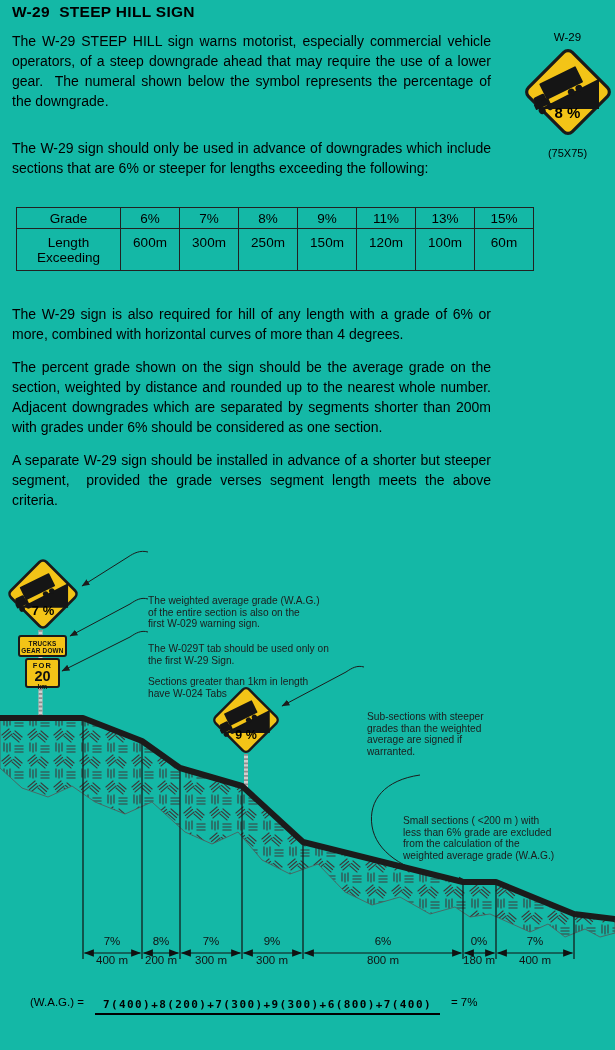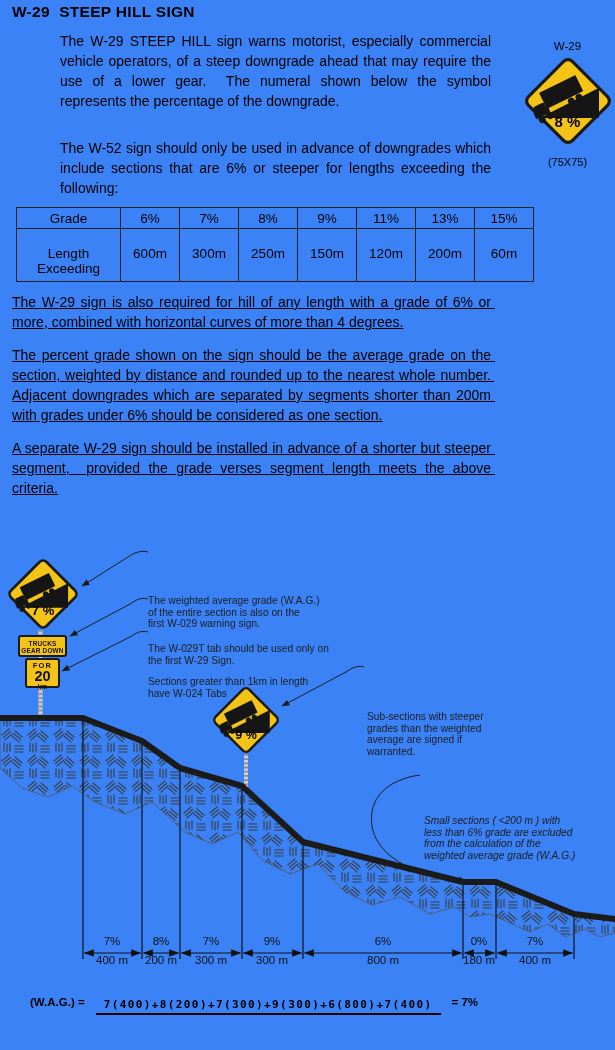--- a/index.html
+++ b/index.html
@@ -1,34 +1,34 @@
 <!DOCTYPE html>
 <html><head>
 <meta charset="utf-8">
 <style>
   html,body{margin:0;padding:0;background:#fff;}
-  .page{position:relative;width:615px;height:1050px;background:#3b82f6;overflow:hidden;
+  .page{position:relative;width:615px;height:1050px;background:#14b8a6;overflow:hidden;
         font-family:"Liberation Sans",sans-serif;color:#000;}
 
   .title{position:absolute;left:12px;top:3px;margin:0;font-size:15.5px;font-weight:bold;
          letter-spacing:.3px;white-space:pre-wrap;}
 
   .textcol{position:absolute;width:479px;}
   .textcol p{margin:0;font-size:14px;line-height:20px;text-align:justify;white-space:pre-wrap;}
   #textcol1{left:12px;top:31px;}
-  #textcol1 p{margin-bottom:27px;margin-left:48px;}
-  #textcol2{left:12px;top:292px;text-decoration:underline;}
+  #textcol1 p{margin-bottom:27px;}
+  #textcol2{left:12px;top:304px;}
   #textcol2 p{margin-bottom:13px;}
 
   .grade-table{position:absolute;left:16px;top:207px;border-collapse:collapse;font-size:13.5px;}
   .grade-table td{border:1.6px solid #222;text-align:center;padding:0 2px;margin-left:27px;}
   .grade-table tr.r1 td{height:20px;}
-  .grade-table tr.r2 td{height:35px;vertical-align:top;padding-top:17px;}
-
-  .sign-figure{position:absolute;left:520px;top:31px;width:95px;text-align:center;margin-top:9px;}
+  .grade-table tr.r2 td{height:35px;vertical-align:top;padding-top:6px;}
+
+  .sign-figure{position:absolute;left:520px;top:31px;width:95px;text-align:center;}
   .fig-label{font-size:11.5px;margin-bottom:2px;}
   .fig-note{font-size:11px;margin-top:4px;}
 
   .sign-diamond{position:relative;display:inline-block;}
   .sign-diamond svg{display:block;width:100%;height:100%;}
   .sign-diamond .pct{position:absolute;left:50%;top:71%;transform:translate(-50%,-50%);
                      font-weight:bold;white-space:nowrap;}
   .big-sign{width:94px;height:94px;}
   .big-sign .pct{font-size:15px;}
 
@@ -47,28 +47,28 @@
   .tab-for{left:25px;top:118px;width:35px;height:30px;}
   .tab-for .l1{font-size:7.5px;line-height:8.5px;letter-spacing:1.2px;margin-top:1.5px;}
   .tab-for .l2{font-size:14.5px;line-height:12.5px;}
   .tab-for .l3{font-size:6.8px;line-height:7px;}
 
   .annotation{position:absolute;font-size:10.2px;line-height:11.6px;color:#1c1c1c;margin-top:47px;}
   .a1{left:148px;top:8px;}
   .a2{left:148px;top:56px;}
   .a3{left:148px;top:89px;}
   .a4{left:367px;top:124px;}
-  .a5{left:424px;top:228px;font-style:italic;}
+  .a5{left:403px;top:228px;}
 
   .dim-label{position:absolute;transform:translateX(-50%);font-size:11.5px;color:#111;white-space:nowrap;}
   .dim-grade{top:395px;}
   .dim-dist{top:414px;}
 
   .formula{position:absolute;left:30px;top:446px;display:flex;align-items:center;gap:11px;}
-  .f-side{font-size:11.5px;font-weight:bold;white-space:nowrap;}
+  .f-side{font-size:11.5px;font-weight:normal;white-space:nowrap;}
   .f-frac{text-align:center;}
   .f-num,.f-den{font-family:"DejaVu Sans Mono",monospace;font-weight:bold;font-size:11px;
                 letter-spacing:1.4px;white-space:nowrap;margin-top:12px;}
   .f-num{padding:0 8px;}
   .f-bar{border-top:2px solid #000;margin:2px 0 3px;}
 </style>
 </head>
 <body>
 
 <svg width="0" height="0" style="position:absolute" aria-hidden="true">
@@ -88,21 +88,21 @@
     </symbol>
   </defs>
 </svg>
 
 <div class="page">
 
   <h1 class="title">W-29  STEEP HILL SIGN</h1>
 
   <div class="textcol" id="textcol1">
     <p>The W-29 STEEP HILL sign warns motorist, especially commercial vehicle operators, of a steep downgrade ahead that may require the use of a lower gear.  The numeral shown below the symbol represents the percentage of the downgrade.</p>
-    <p>The W-52 sign should only be used in advance of downgrades which include sections that are 6% or steeper for lengths exceeding the following:</p>
+    <p>The W-29 sign should only be used in advance of downgrades which include sections that are 6% or steeper for lengths exceeding the following:</p>
   </div>
 
   <div class="sign-figure">
     <div class="fig-label">W-29</div>
     <div class="sign-diamond big-sign">
       <svg viewBox="0 0 100 100">
           <use href="#steep-hill-symbol"></use>
         </svg>
       <span class="pct">8 %</span>
     </div>
@@ -131,21 +131,21 @@
       <td>13%</td>
       <td>15%</td>
     </tr>
     <tr class="r2">
       <td>Length Exceeding</td>
       <td>600m</td>
       <td>300m</td>
       <td>250m</td>
       <td>150m</td>
       <td>120m</td>
-      <td>200m</td>
+      <td>100m</td>
       <td>60m</td>
     </tr>
   </tbody>
     </table>
 
   <div class="textcol" id="textcol2">
     <p>The W-29 sign is also required for hill of any length with a grade of 6% or more, combined with horizontal curves of more than 4 degrees.</p>
     <p>The percent grade shown on the sign should be the average grade on the section, weighted by distance and rounded up to the nearest whole number. Adjacent downgrades which are separated by segments shorter than 200m with grades under 6% should be considered as one section.</p>
     <p>A separate W-29 sign should be installed in advance of a shorter but steeper segment,  provided the grade verses segment length meets the above criteria.</p>
   </div>

